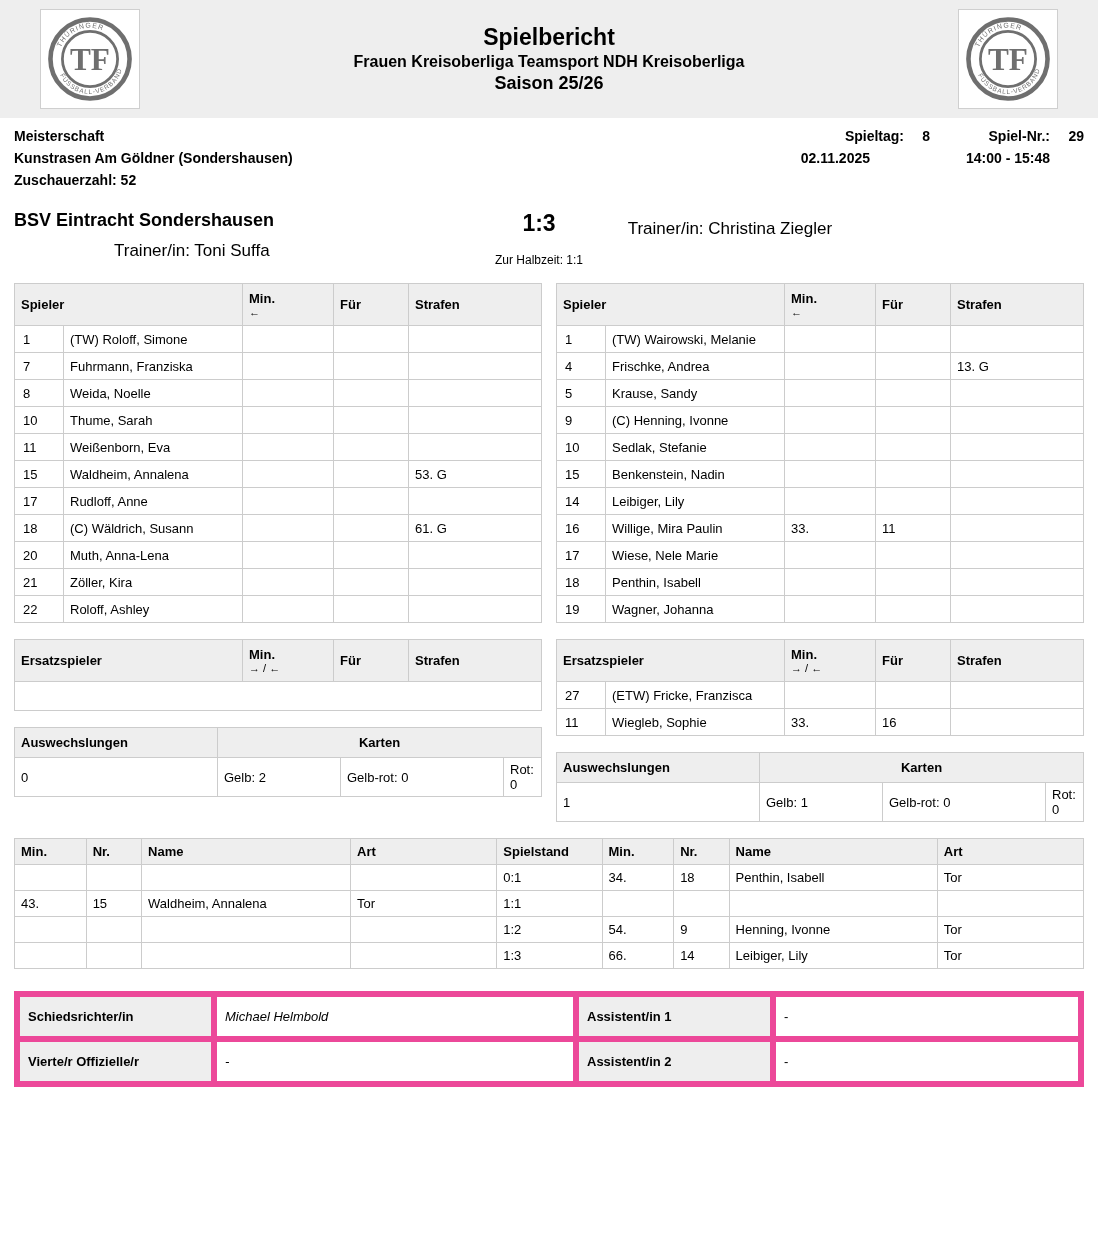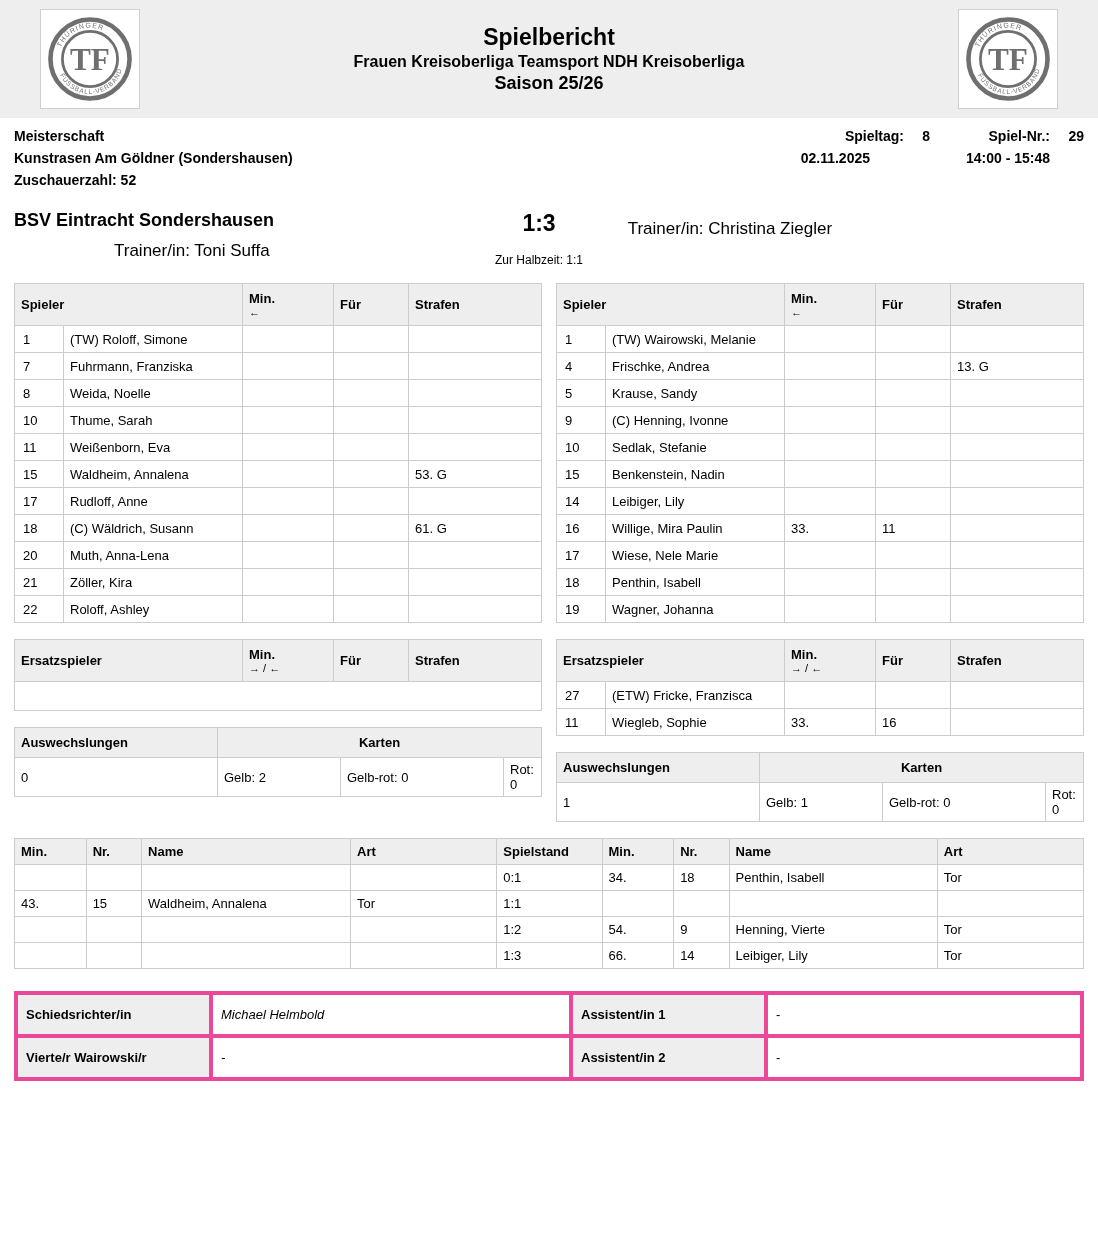--- a/index.html
+++ b/index.html
@@ -183,21 +183,21 @@
   .ev-art { width: 145px; }
   .ev-stand { width: 95px; }
   .bold { font-weight: bold; }
 
   
   .officials {
     padding: 22px 14px 0 14px;
   }
   .officials table { width: 100%; }
   .officials th, .officials td {
-    border: 4px solid #ec4899;
+    border: 6px solid #ec4899;
     padding: 12px 8px;
   }
   .officials th {
     background: #eeeeee;
     text-align: left;
     font-weight: bold;
     width: 175px;
   }
   .officials td { background: #ffffff; }
   .off-val { width: 340px; font-style: italic; }
@@ -627,21 +627,21 @@
             <td class="ev-art"></td>
           </tr>
           <tr>
             <td class="ev-min"></td>
             <td class="ev-nr"></td>
             <td class="ev-name"></td>
             <td class="ev-art"></td>
             <td class="ev-stand">1:2</td>
             <td class="ev-min">54.</td>
             <td class="ev-nr">9</td>
-            <td class="ev-name">Henning, Vierte</td>
+            <td class="ev-name">Henning, Ivonne</td>
             <td class="ev-art">Tor</td>
           </tr>
           <tr>
             <td class="ev-min"></td>
             <td class="ev-nr"></td>
             <td class="ev-name"></td>
             <td class="ev-art"></td>
             <td class="ev-stand">1:3</td>
             <td class="ev-min">66.</td>
             <td class="ev-nr">14</td>
@@ -655,21 +655,21 @@
   <div class="officials">
     <table>
       <tbody>
         <tr>
           <th>Schiedsrichter/in</th>
           <td class="off-val">Michael Helmbold</td>
           <th>Assistent/in 1</th>
           <td>-</td>
         </tr>
         <tr>
-          <th>Vierte/r Wairowski/r</th>
+          <th>Vierte/r Offizielle/r</th>
           <td class="off-val">-</td>
           <th>Assistent/in 2</th>
           <td>-</td>
         </tr>
       </tbody>
     </table>
   </div>
 
 </div>
 

